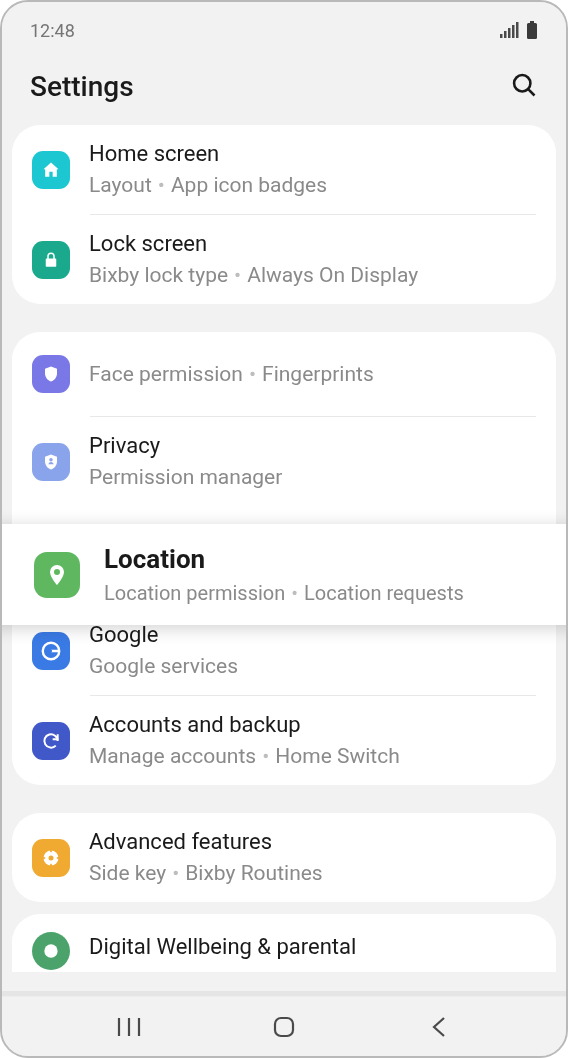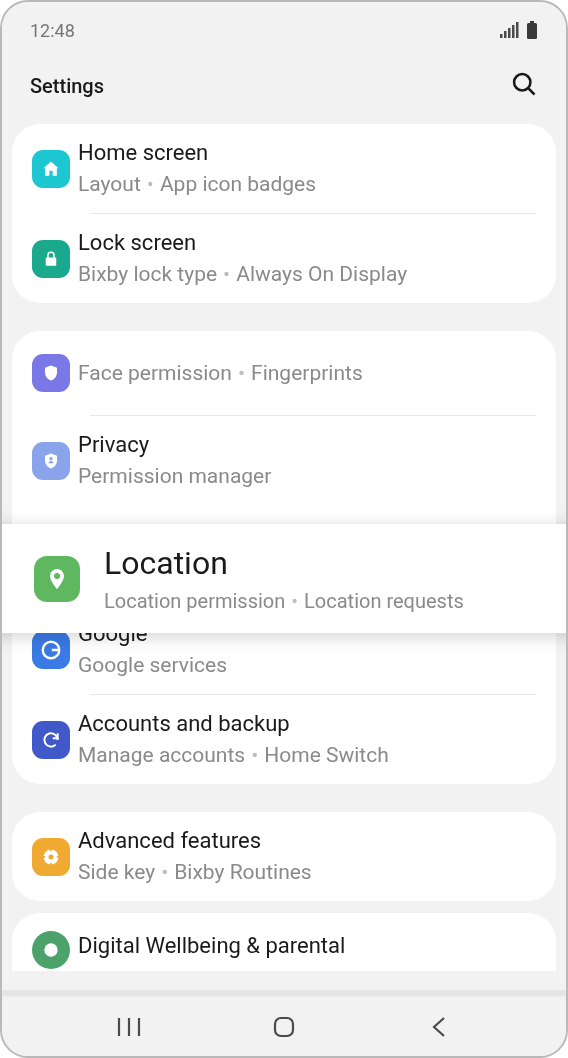--- a/index.html
+++ b/index.html
@@ -39,42 +39,42 @@
     gap: 6px;
   }
   .header {
     display: flex;
     align-items: center;
     justify-content: space-between;
     padding: 18px 28px 22px 28px;
     background: #f2f2f2;
   }
   .header-title {
-    font-size: 20px;
+    font-size: 28px;
     font-weight: 500;
     color: #1a1a1a;
   }
   .content {
     background: #f2f2f2;
     padding-bottom: 60px;
     height: calc(100% - 50px - 78px - 60px);
     overflow: hidden;
   }
   .card {
     background: #fff;
     border-radius: 28px;
     margin: 0 10px 28px 10px;
     overflow: hidden;
   }
   .card.last { margin-bottom: 12px; }
   .row {
     display: flex;
     align-items: center;
     padding: 14px 20px;
-    gap: 8px;
+    gap: 19px;
     min-height: 84px;
   }
   .row-icon {
     width: 38px;
     height: 38px;
     border-radius: 11px;
     display: flex;
     align-items: center;
     justify-content: center;
     flex-shrink: 0;
@@ -111,22 +111,22 @@
     gap: 24px;
     z-index: 10;
     top: 522px;
   }
   .highlight-row .row-icon {
     width: 46px;
     height: 46px;
     border-radius: 13px;
   }
   .highlight-row .row-title {
-    font-size: 32px;
-    font-weight: 400;
+    font-size: 26px;
+    font-weight: 700;
   }
   .highlight-row .row-sub {
     font-size: 20px;
     color: #8a8a8a;
   }
   .dot { color: #bdbdbd; margin: 0 6px; }
   .nav-bar {
     position: absolute;
     bottom: 0;
     left: 0;

